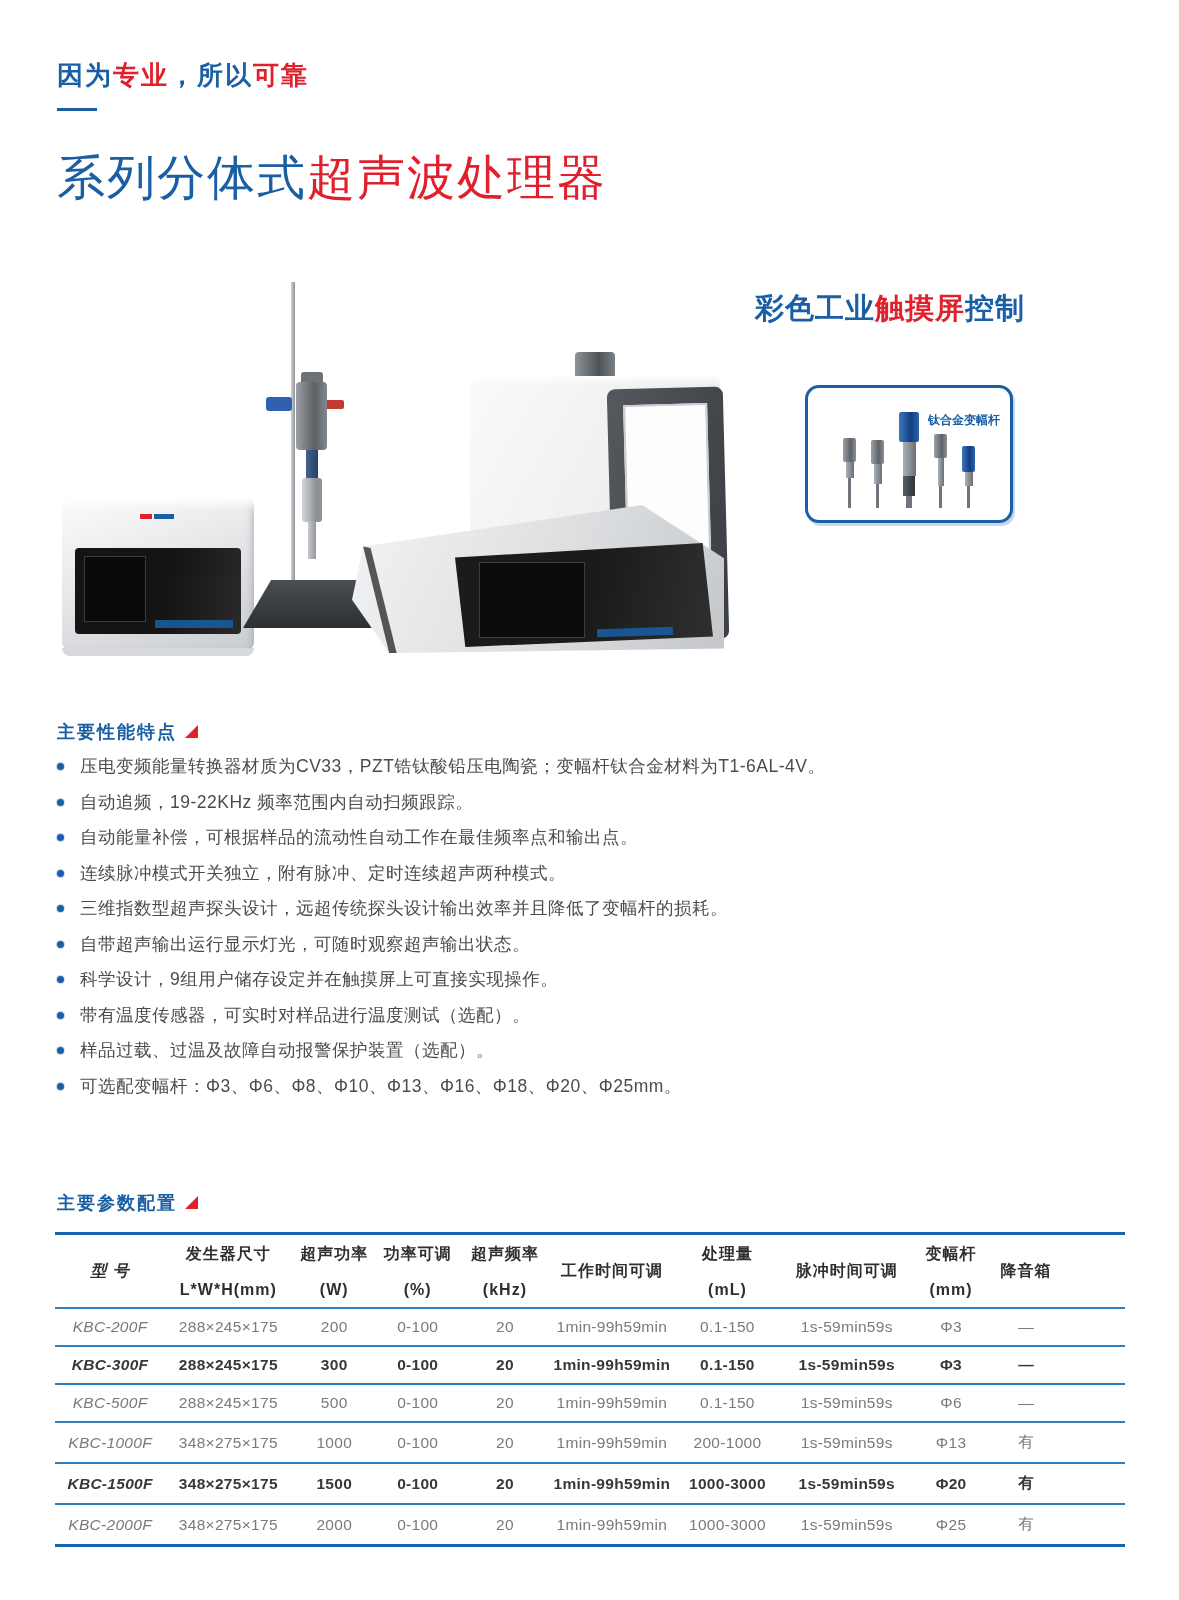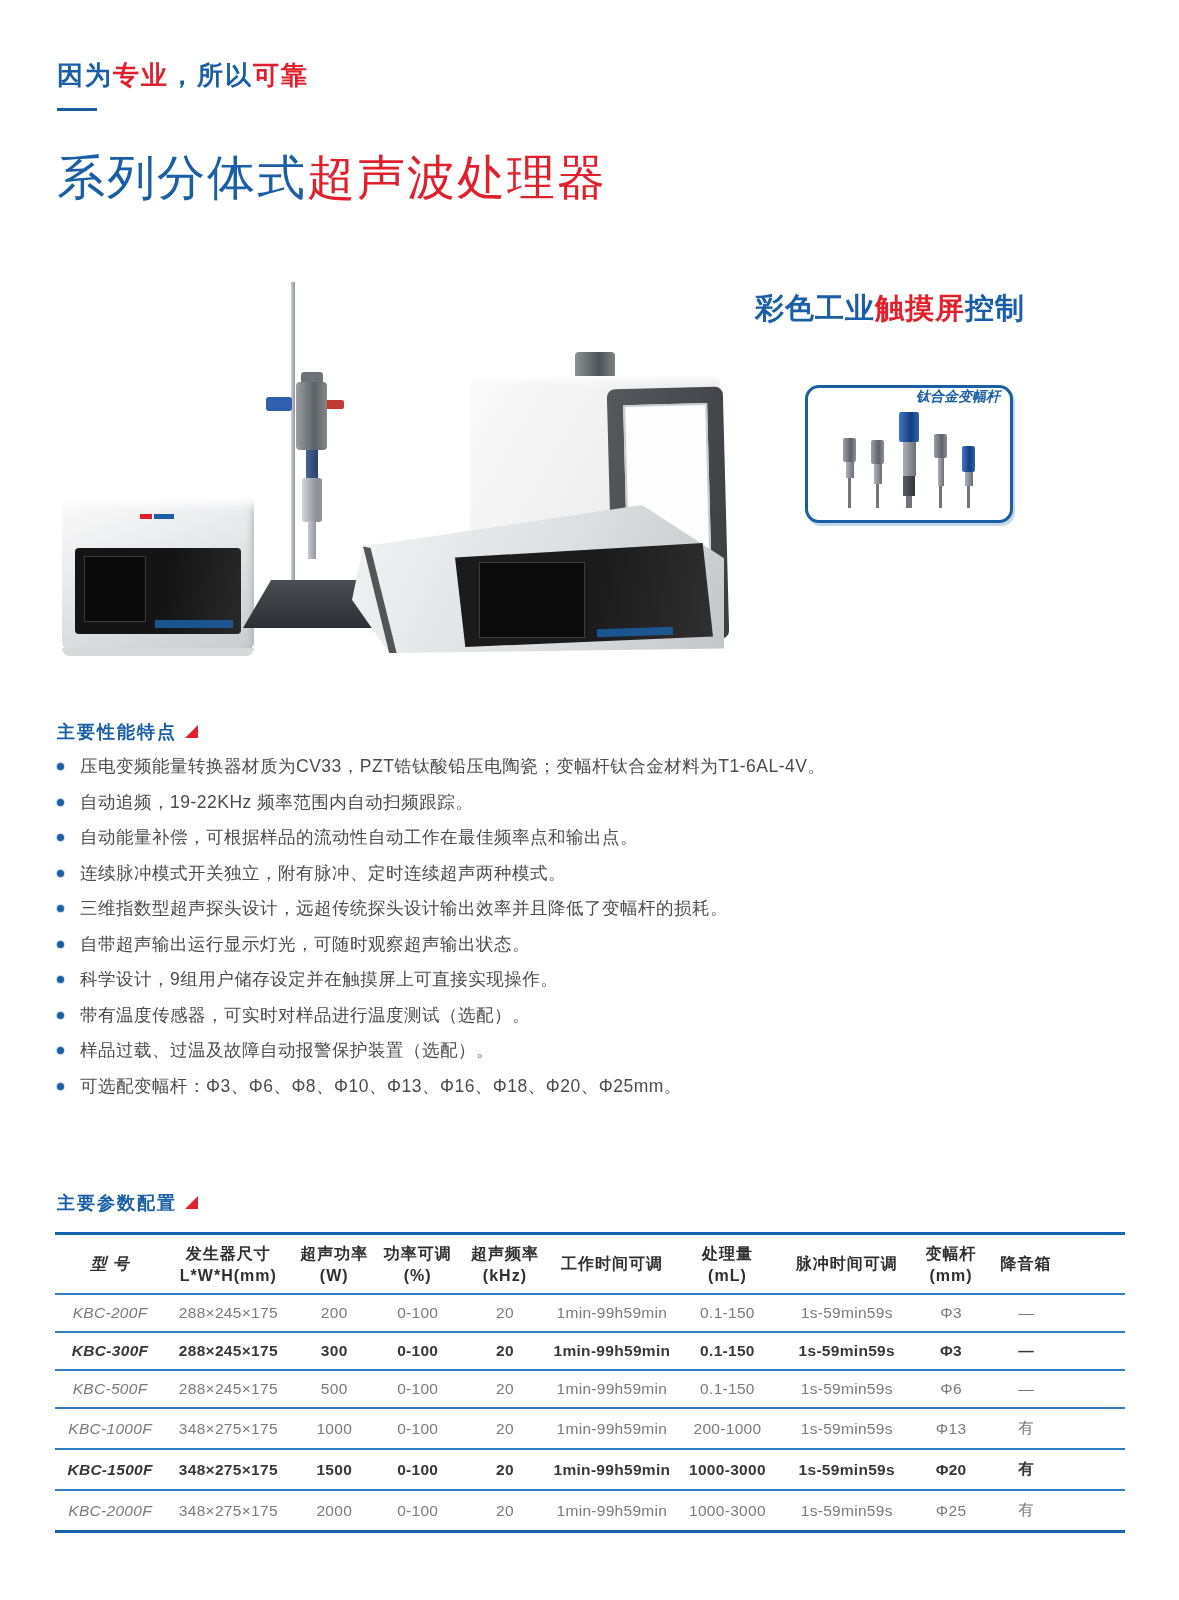--- a/index.html
+++ b/index.html
@@ -15,21 +15,21 @@
   .tagline-dash{position:absolute;left:57px;top:108px;width:40px;height:3px;background:var(--blue);}
   .doc-title{position:absolute;left:57px;top:146px;font-size:48px;font-weight:normal;letter-spacing:2px;}
   .seg-blue{color:var(--blue);} .seg-red{color:var(--red);}
 
   
   .hero-headline{position:absolute;left:755px;top:284px;font-size:29px;font-weight:bold;line-height:48px;letter-spacing:1px;}
 
   
   .probe-box{position:absolute;left:805px;top:385px;width:208px;height:138px;background:#fff;
     border:3px solid var(--blue);border-radius:14px;box-shadow:2px 3px 0 rgba(26,95,165,.25);}
-  .probe-box-label{position:absolute;right:10px;top:0;font-size:14px;font-weight:bold;color:var(--blue);font-style:italic;}
+  .probe-box-label{position:absolute;right:10px;top:24px;font-size:12px;font-weight:bold;color:var(--blue);}
   .probes{position:absolute;left:0;right:0;bottom:12px;display:flex;justify-content:center;align-items:flex-end;gap:15px;}
   .probe{display:flex;flex-direction:column;align-items:center;}
   .p-cap{width:13px;height:24px;border-radius:2px;background:linear-gradient(90deg,#9aa0a6,#5d6268 60%,#8b9197);}
   .p-cap.blue{background:linear-gradient(90deg,#3d76c2,#123d7e 60%,#2f63ad);}
   .p-mid{width:8px;height:16px;background:linear-gradient(90deg,#aab0b6,#6a7076);}
   .p-tip{width:3px;height:26px;background:#6f757b;}
   .probe.lg .p-cap{width:20px;height:30px;}
   .probe.lg .p-mid{width:13px;height:34px;}
   .probe.lg .p-band{width:12px;height:20px;background:linear-gradient(90deg,#5a5f65,#2e3338);}
   .probe.lg .p-tip{width:6px;height:12px;}
@@ -96,21 +96,21 @@
   .feature-list li{display:flex;align-items:flex-start;gap:16px;margin-bottom:14.5px;
     font-size:17.5px;line-height:21px;color:var(--body);letter-spacing:.5px;}
   .bullet{flex:0 0 auto;width:7px;height:7px;border-radius:50%;background:var(--blue);margin-top:7px;
     box-shadow:0 0 0 1px rgba(26,95,165,.25);}
 
   
   .spec-table-wrap{position:absolute;left:55px;top:1232px;width:1070px;}
   table.spec{width:100%;border-collapse:collapse;table-layout:fixed;}
   table.spec thead tr{border-top:3px solid var(--heavy);border-bottom:2px solid var(--line);}
   table.spec th{padding:9px 2px 8px;font-size:16px;font-weight:bold;color:#2f2f2f;text-align:center;letter-spacing:1px;}
-  table.spec th .h2{font-weight:bold;margin-top:2px;}
+  table.spec th .h2{font-weight:bold;margin-top:16px;}
   table.spec tbody tr{border-bottom:2px solid var(--line);}
   table.spec tbody tr:last-child{border-bottom:3px solid var(--heavy);}
   table.spec td{padding:9px 2px;font-size:15.5px;color:var(--dim);text-align:center;letter-spacing:.3px;}
   table.spec tr.bold td{color:var(--dark);font-weight:bold;}
   table.spec th:nth-child(1),table.spec td:nth-child(1){width:10.3%;font-style:italic;}
   table.spec th:nth-child(2),table.spec td:nth-child(2){width:11.8%;}
   table.spec th:nth-child(3),table.spec td:nth-child(3){width:8%;}
   table.spec th:nth-child(4),table.spec td:nth-child(4){width:7.6%;}
   table.spec th:nth-child(5),table.spec td:nth-child(5){width:8.7%;}
   table.spec th:nth-child(6),table.spec td:nth-child(6){width:11.3%;}

